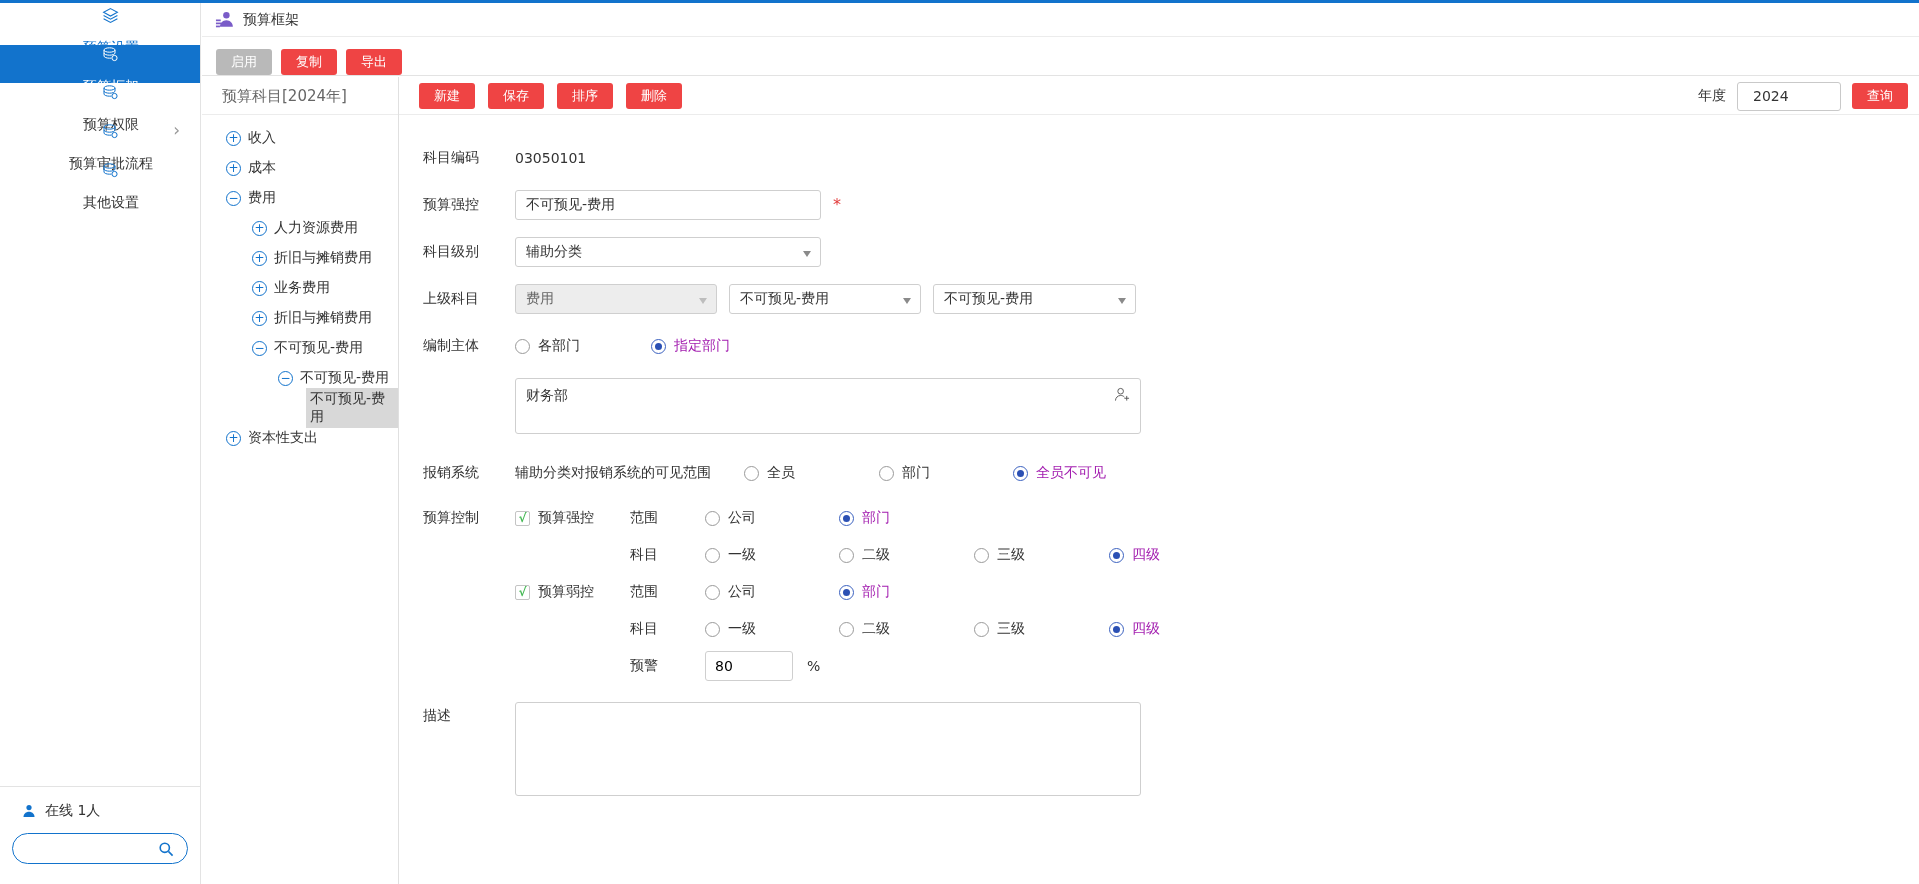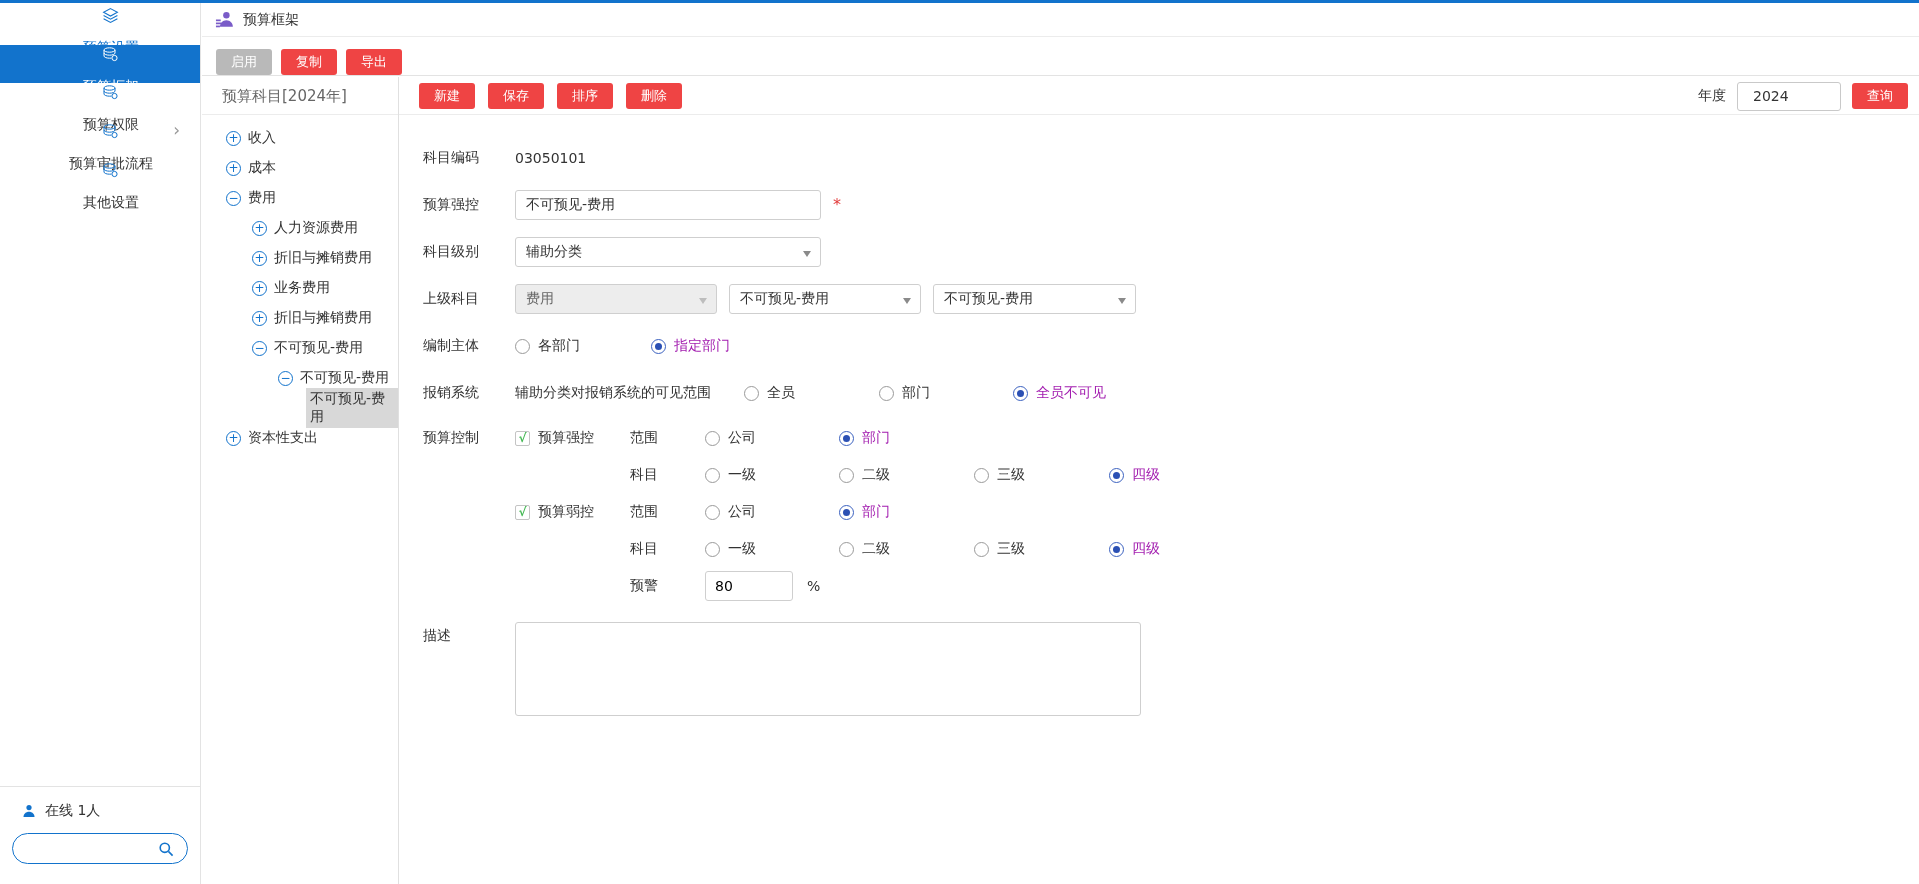--- a/index.html
+++ b/index.html
@@ -293,20 +293,33 @@
             <span class="radio w136">
               <i class="rc"></i>
               <span class="rl">各部门</span>
             </span>
             <span class="radio checked">
               <i class="rc"></i>
               <span class="rl">指定部门</span>
             </span>
           </div>
 
+          <div class="frow top" style="height:auto;margin-bottom:0;">
+            <span class="flabel"></span>
+            <div class="deptbox">
+              <span>财务部</span>
+              <span class="addperson">
+                <svg viewBox="0 0 18 16" width="17" height="15">
+                    <circle cx="7" cy="4.5" r="3" fill="none" stroke="#555"></circle>
+                    <path d="M1.5 14.5c0-3 2.5-5.5 5.5-5.5 1.6 0 3 .6 4 1.7" fill="none" stroke="#555"></path>
+                    <path d="M13.5 9.5v5M11 12h5" stroke="#555" fill="none"></path>
+                  </svg>
+              </span>
+            </div>
+          </div>
 
           <div class="frow mb15">
             <span class="flabel">报销系统</span>
             <span class="hint">辅助分类对报销系统的可见范围</span>
             <span class="radio w135">
               <i class="rc"></i>
               <span class="rl">全员</span>
             </span>
             <span class="radio w134">
               <i class="rc"></i>

